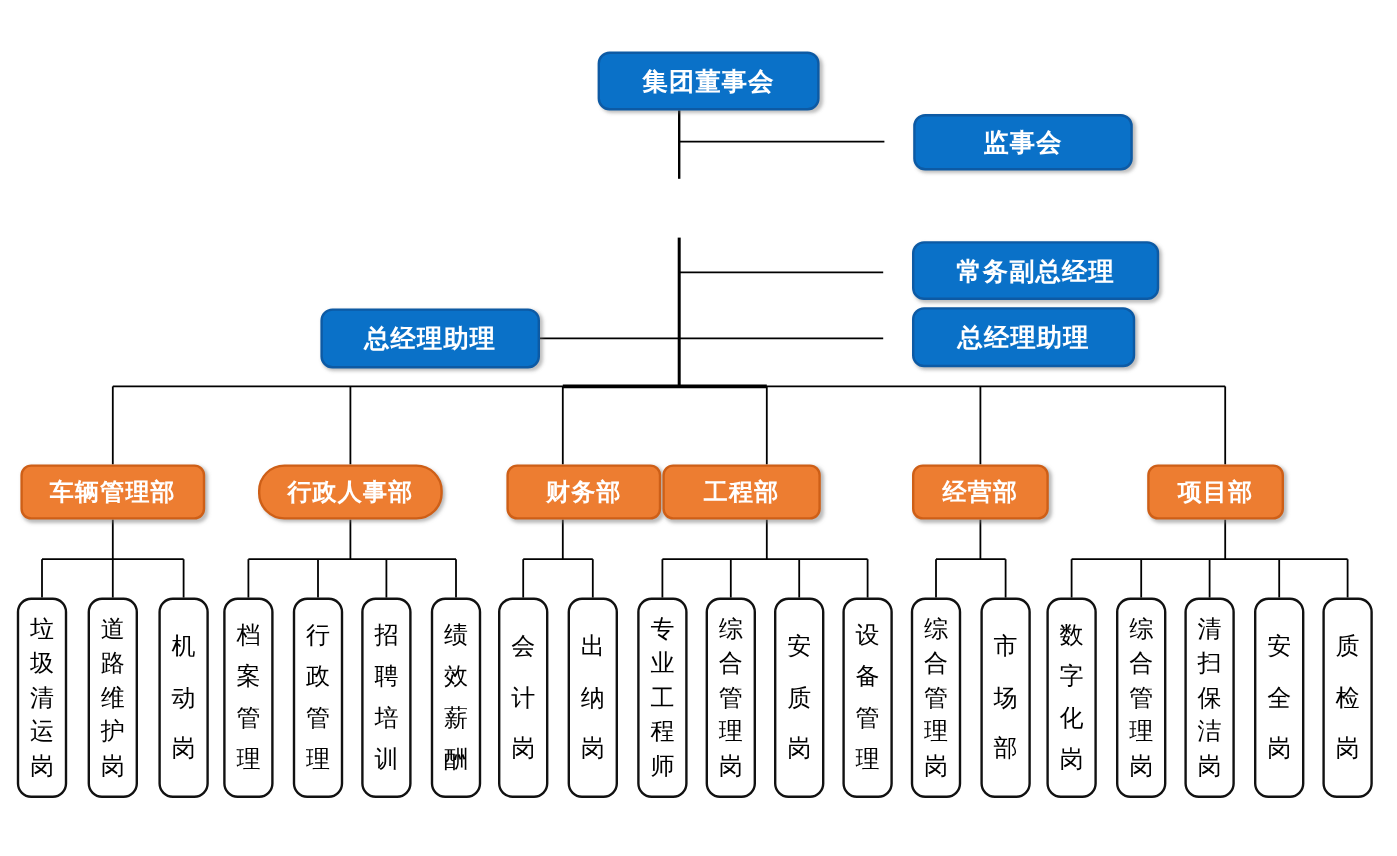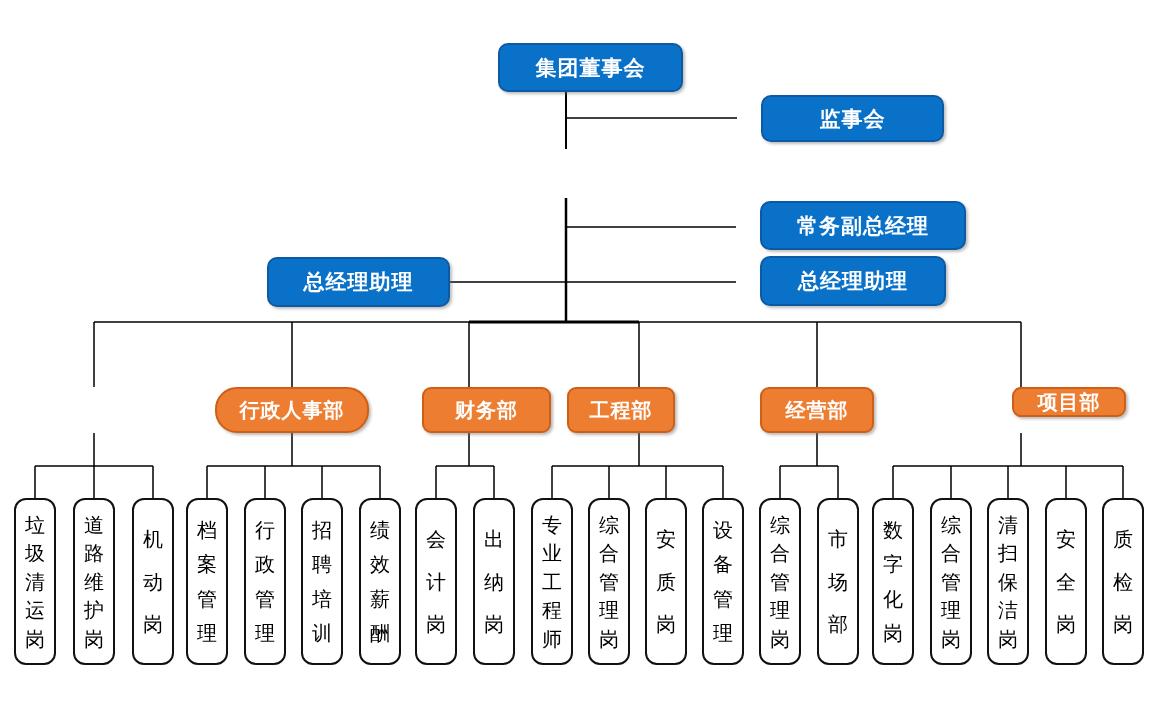--- a/index.html
+++ b/index.html
@@ -119,25 +119,26 @@
 
   <div class="node blue" style="left:737px;top:95px;width:183px;height:47px;">监事会</div>
 
 
   <div class="node blue" style="left:736px;top:201px;width:206px;height:49px;">常务副总经理</div>
 
   <div class="node blue" style="left:243px;top:257px;width:183px;height:50px;">总经理助理</div>
 
   <div class="node blue" style="left:736px;top:256px;width:186px;height:50px;">总经理助理</div>
 
+  <div class="node orange" style="left:17px;top:387px;width:154px;height:46px;">车辆管理部</div>
   <div class="node orange" style="left:215px;top:387px;width:154px;height:46px;border-radius:22px;">行政人事部</div>
   <div class="node orange" style="left:422px;top:387px;width:129px;height:46px;">财务部</div>
-  <div class="node orange" style="left:567px;top:387px;width:108px;height:46px;font-family:Liberation Mono, monospace;">工程部</div>
+  <div class="node orange" style="left:552px;top:387px;width:132px;height:46px;font-family:Liberation Mono, monospace;">工程部</div>
   <div class="node orange" style="left:760px;top:387px;width:114px;height:46px;">经营部</div>
-  <div class="node orange" style="left:1012px;top:387px;width:114px;height:30px;">项目部</div>
+  <div class="node orange" style="left:956px;top:387px;width:114px;height:46px;">项目部</div>
 
   <div class="leaf" style="left:14px;top:498px;">
       <span>垃</span>
       <span>圾</span>
       <span>清</span>
       <span>运</span>
       <span>岗</span>
     </div>
   <div class="leaf" style="left:73px;top:498px;">
       <span>道</span>

